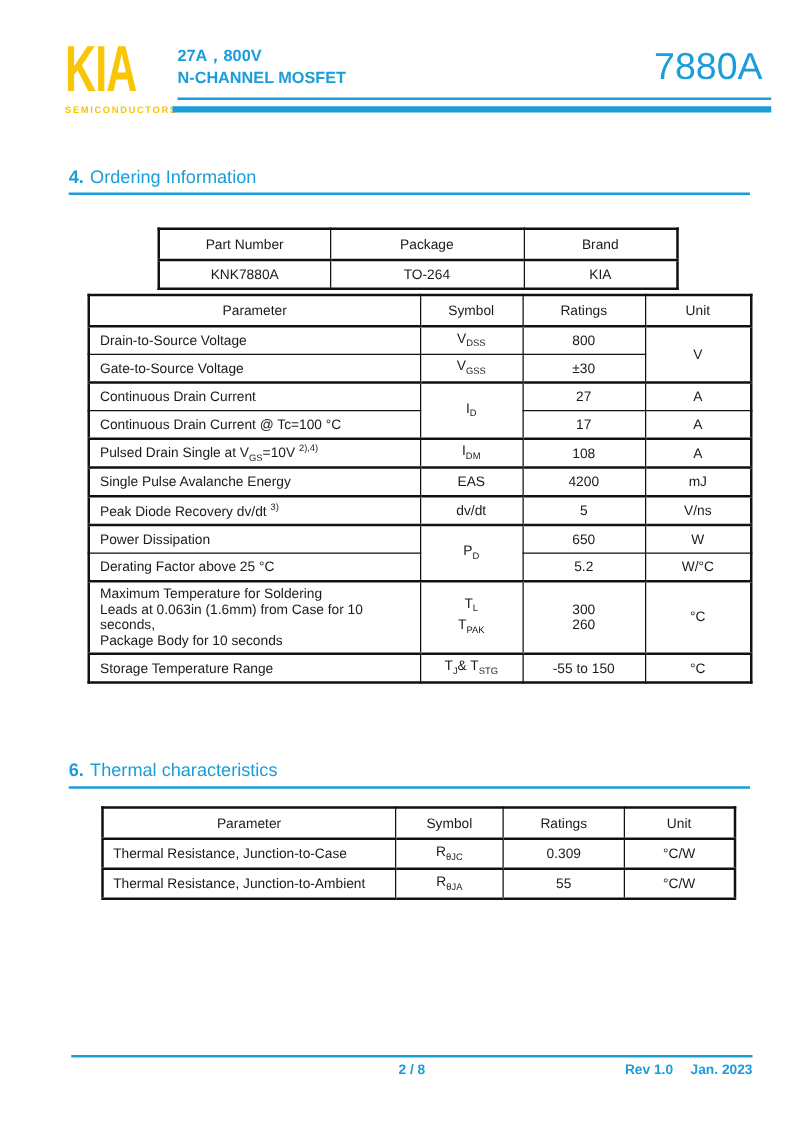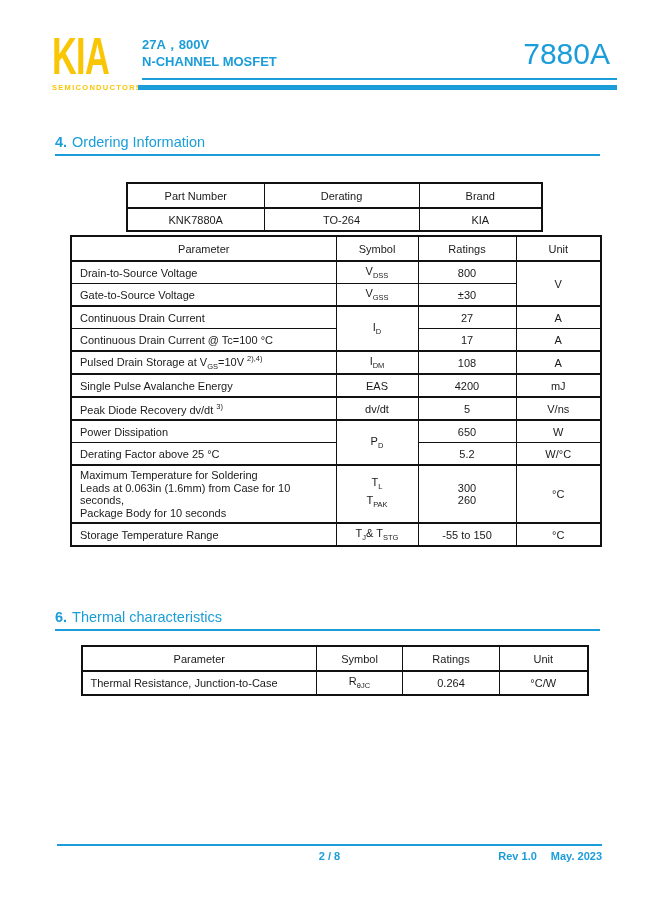--- a/index.html
+++ b/index.html
@@ -115,21 +115,21 @@
 
   <table class="ordering-table thick-table">
     <colgroup>
         <col style="width:137px">
         <col style="width:155px">
         <col style="width:123px">
       </colgroup>
     <tbody>
         <tr class="hdr">
       <th>Part Number</th>
-      <th>Derating</th>
+      <th>Package</th>
       <th>Brand</th>
     </tr>
     <tr>
       <td>KNK7880A</td>
       <td>TO-264</td>
       <td>KIA</td>
     </tr>
   </tbody>
     </table>
 
@@ -165,21 +165,21 @@
       <td class="c gb" rowspan="2"><span>I</span><sub>D</sub></td>
       <td class="c">27</td>
       <td class="c">A</td>
     </tr>
     <tr>
       <td class="p gb">Continuous Drain Current @ Tc=100 °C</td>
       <td class="c gb">17</td>
       <td class="c gb">A</td>
     </tr>
     <tr>
-      <td class="p gb"><span>Pulsed Drain Storage at V</span><sub>GS</sub><span>=10V </span><sup>2),4)</sup></td>
+      <td class="p gb"><span>Pulsed Drain Single at V</span><sub>GS</sub><span>=10V </span><sup>2),4)</sup></td>
       <td class="c gb"><span>I</span><sub>DM</sub></td>
       <td class="c gb">108</td>
       <td class="c gb">A</td>
     </tr>
     <tr>
       <td class="p gb">Single Pulse Avalanche Energy</td>
       <td class="c gb">EAS</td>
       <td class="c gb">4200</td>
       <td class="c gb">mJ</td>
     </tr>
@@ -239,30 +239,36 @@
     <tbody>
         <tr class="hdr">
       <th>Parameter</th>
       <th>Symbol</th>
       <th>Ratings</th>
       <th>Unit</th>
     </tr>
     <tr>
       <td class="p">Thermal Resistance, Junction-to-Case</td>
       <td class="c"><span>R</span><sub>θJC</sub></td>
-      <td class="c">0.264</td>
+      <td class="c">0.309</td>
+      <td class="c">°C/W</td>
+    </tr>
+    <tr>
+      <td class="p">Thermal Resistance, Junction-to-Ambient</td>
+      <td class="c"><span>R</span><sub>θJA</sub></td>
+      <td class="c">55</td>
       <td class="c">°C/W</td>
     </tr>
   </tbody>
     </table>
 
   <div class="footer">
     <div class="footer-rule"></div>
     <div class="footer-row">
       <span class="f-spacer"></span>
       <span class="f-page">2 / 8</span>
       <span class="f-right">
-        <span>Rev 1.0</span><span class="gap"></span><span>May. 2023</span>
+        <span>Rev 1.0</span><span class="gap"></span><span>Jan. 2023</span>
       </span>
     </div>
   </div>
 
 </div>
 
 </body></html>

